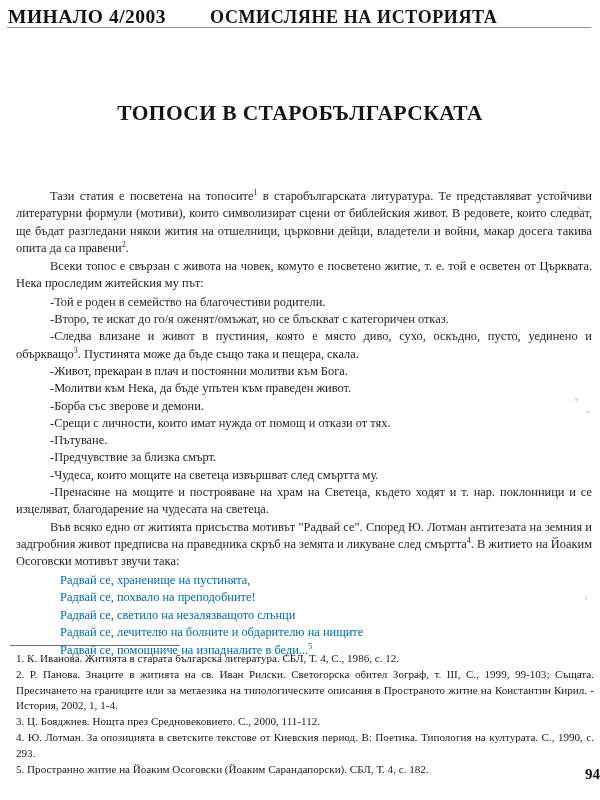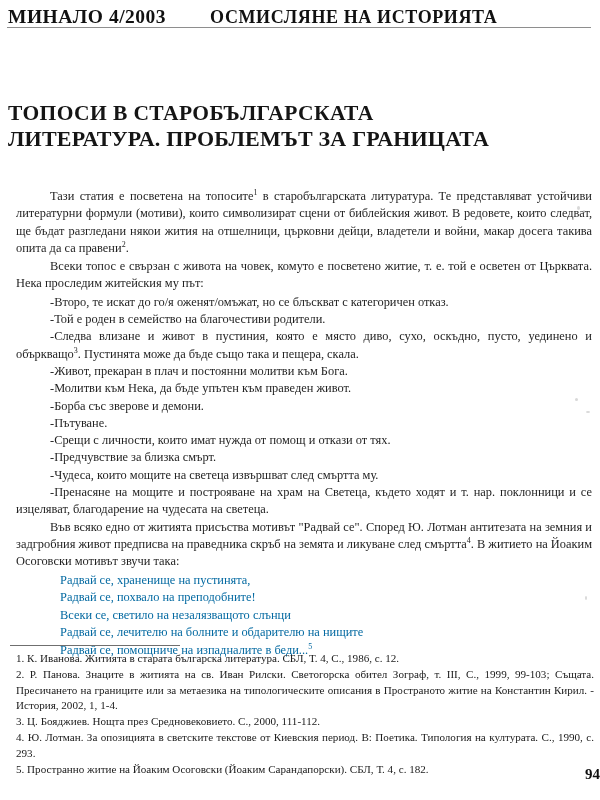--- a/index.html
+++ b/index.html
@@ -59,21 +59,21 @@
     height: 1px;
     background: #8e8e8e;
   }
 
   
   .title-block {
     position: absolute;
     top: 100px;
     left: 8px;
     right: 8px;
-    text-align: left;
+    text-align: center;
   }
   .title-line {
     font-family: "Liberation Serif", "DejaVu Serif", serif;
     font-weight: bold;
     font-size: 21.5px;
     line-height: 26px;
     letter-spacing: 0.4px;
     color: #151515;
     white-space: nowrap;
   }
@@ -185,47 +185,46 @@
 <div class="page">
 
   <div class="runhead">
     <span class="runhead-left">МИНАЛО  4/2003</span>
     <span class="runhead-right">ОСМИСЛЯНЕ НА ИСТОРИЯТА</span>
   </div>
   <div class="runhead-rule"></div>
 
   <div class="title-block">
     <div class="title-line l1">ТОПОСИ В СТАРОБЪЛГАРСКАТА</div>
-    <div class="title-line l2">ЛИТЕРАТУРА. ПРОБЛЕМЪТ ЗА ГРАНИЦАТА</div>
   </div>
 
   <div class="body-block">
     <p class="para">Тази статия е посветена на топосите<sup class="fn">1</sup> в старобългарската литуратура. Те представляват устойчиви литературни формули (мотиви), които символизират сцени от библейския живот. В редовете, които следват, ще бъдат разгледани някои жития на отшелници, църковни дейци, владетели и войни, макар досега такива опита да са правени<sup class="fn">2</sup>.</p>
     <p class="para">Всеки топос е свързан с живота на човек, комуто е посветено житие, т. е. той е осветен от Църквата. Нека проследим житейския му път:</p>
 
     <ul class="bullets">
+      <li>-Той е роден в семейство на благочестиви родители.</li>
       <li>-Второ, те искат до го/я оженят/омъжат, но се блъскват с категоричен отказ.</li>
-      <li>-Той е роден в семейство на благочестиви родители.</li>
       <li>-Следва влизане и живот в пустиния, която е място диво, сухо, оскъдно, пусто, уединено и объркващо<sup class="fn">3</sup>. Пустинята може да бъде също така и пещера, скала.</li>
       <li>-Живот, прекаран в плач и постоянни молитви към Бога.</li>
       <li>-Молитви към Нека, да бъде упътен към праведен живот.</li>
       <li>-Борба със зверове и демони.</li>
+      <li>-Срещи с личности, които имат нужда от помощ и откази от тях.</li>
       <li>-Пътуване.</li>
-      <li>-Срещи с личности, които имат нужда от помощ и откази от тях.</li>
       <li>-Предчувствие за близка смърт.</li>
       <li>-Чудеса, които мощите на светеца извършват след смъртта му.</li>
       <li>-Пренасяне на мощите и построяване на храм на Светеца, където ходят и т. нар. поклонници и се изцеляват, благодарение на чудесата на светеца.</li>
     </ul>
 
     <p class="para">Във всяко едно от житията присъства мотивът "Радвай се". Според Ю. Лотман антитезата на земния и задгробния живот предписва на праведника скръб на земята и ликуване след смъртта<sup class="fn">4</sup>. В житието на Йоаким Осоговски мотивът звучи така:</p>
 
     <div class="quote-block">
       <div class="quote-line">Радвай се, храненище на пустинята,</div>
       <div class="quote-line">Радвай се, похвало на преподобните!</div>
-      <div class="quote-line">Всеки се, светило на незалязващото слънци</div>
+      <div class="quote-line">Радвай се, светило на незалязващото слънци</div>
       <div class="quote-line">Радвай се, лечителю на болните и обдарителю на нищите</div>
       <div class="quote-line">Радвай се, помощниче на изпадналите в беди...<sup class="fn">5</sup></div>
     </div>
   </div>
 
   <div class="fn-rule"></div>
   <div class="footnotes">
     <p>1. К. Иванова. Житията в старата българска литература. СБЛ, Т. 4, С., 1986, с. 12.</p>
     <p>2. Р. Панова. Знаците в житията на св. Иван Рилски. Светогорска обител Зограф, т. III, С., 1999, 99-103; Същата. Пресичането на границите или за метаезика на типологическите описания в Пространото житие на Константин Кирил. - История, 2002, 1, 1-4.</p>
     <p>3. Ц. Бояджиев. Нощта през Средновековието. С., 2000, 111-112.</p>

